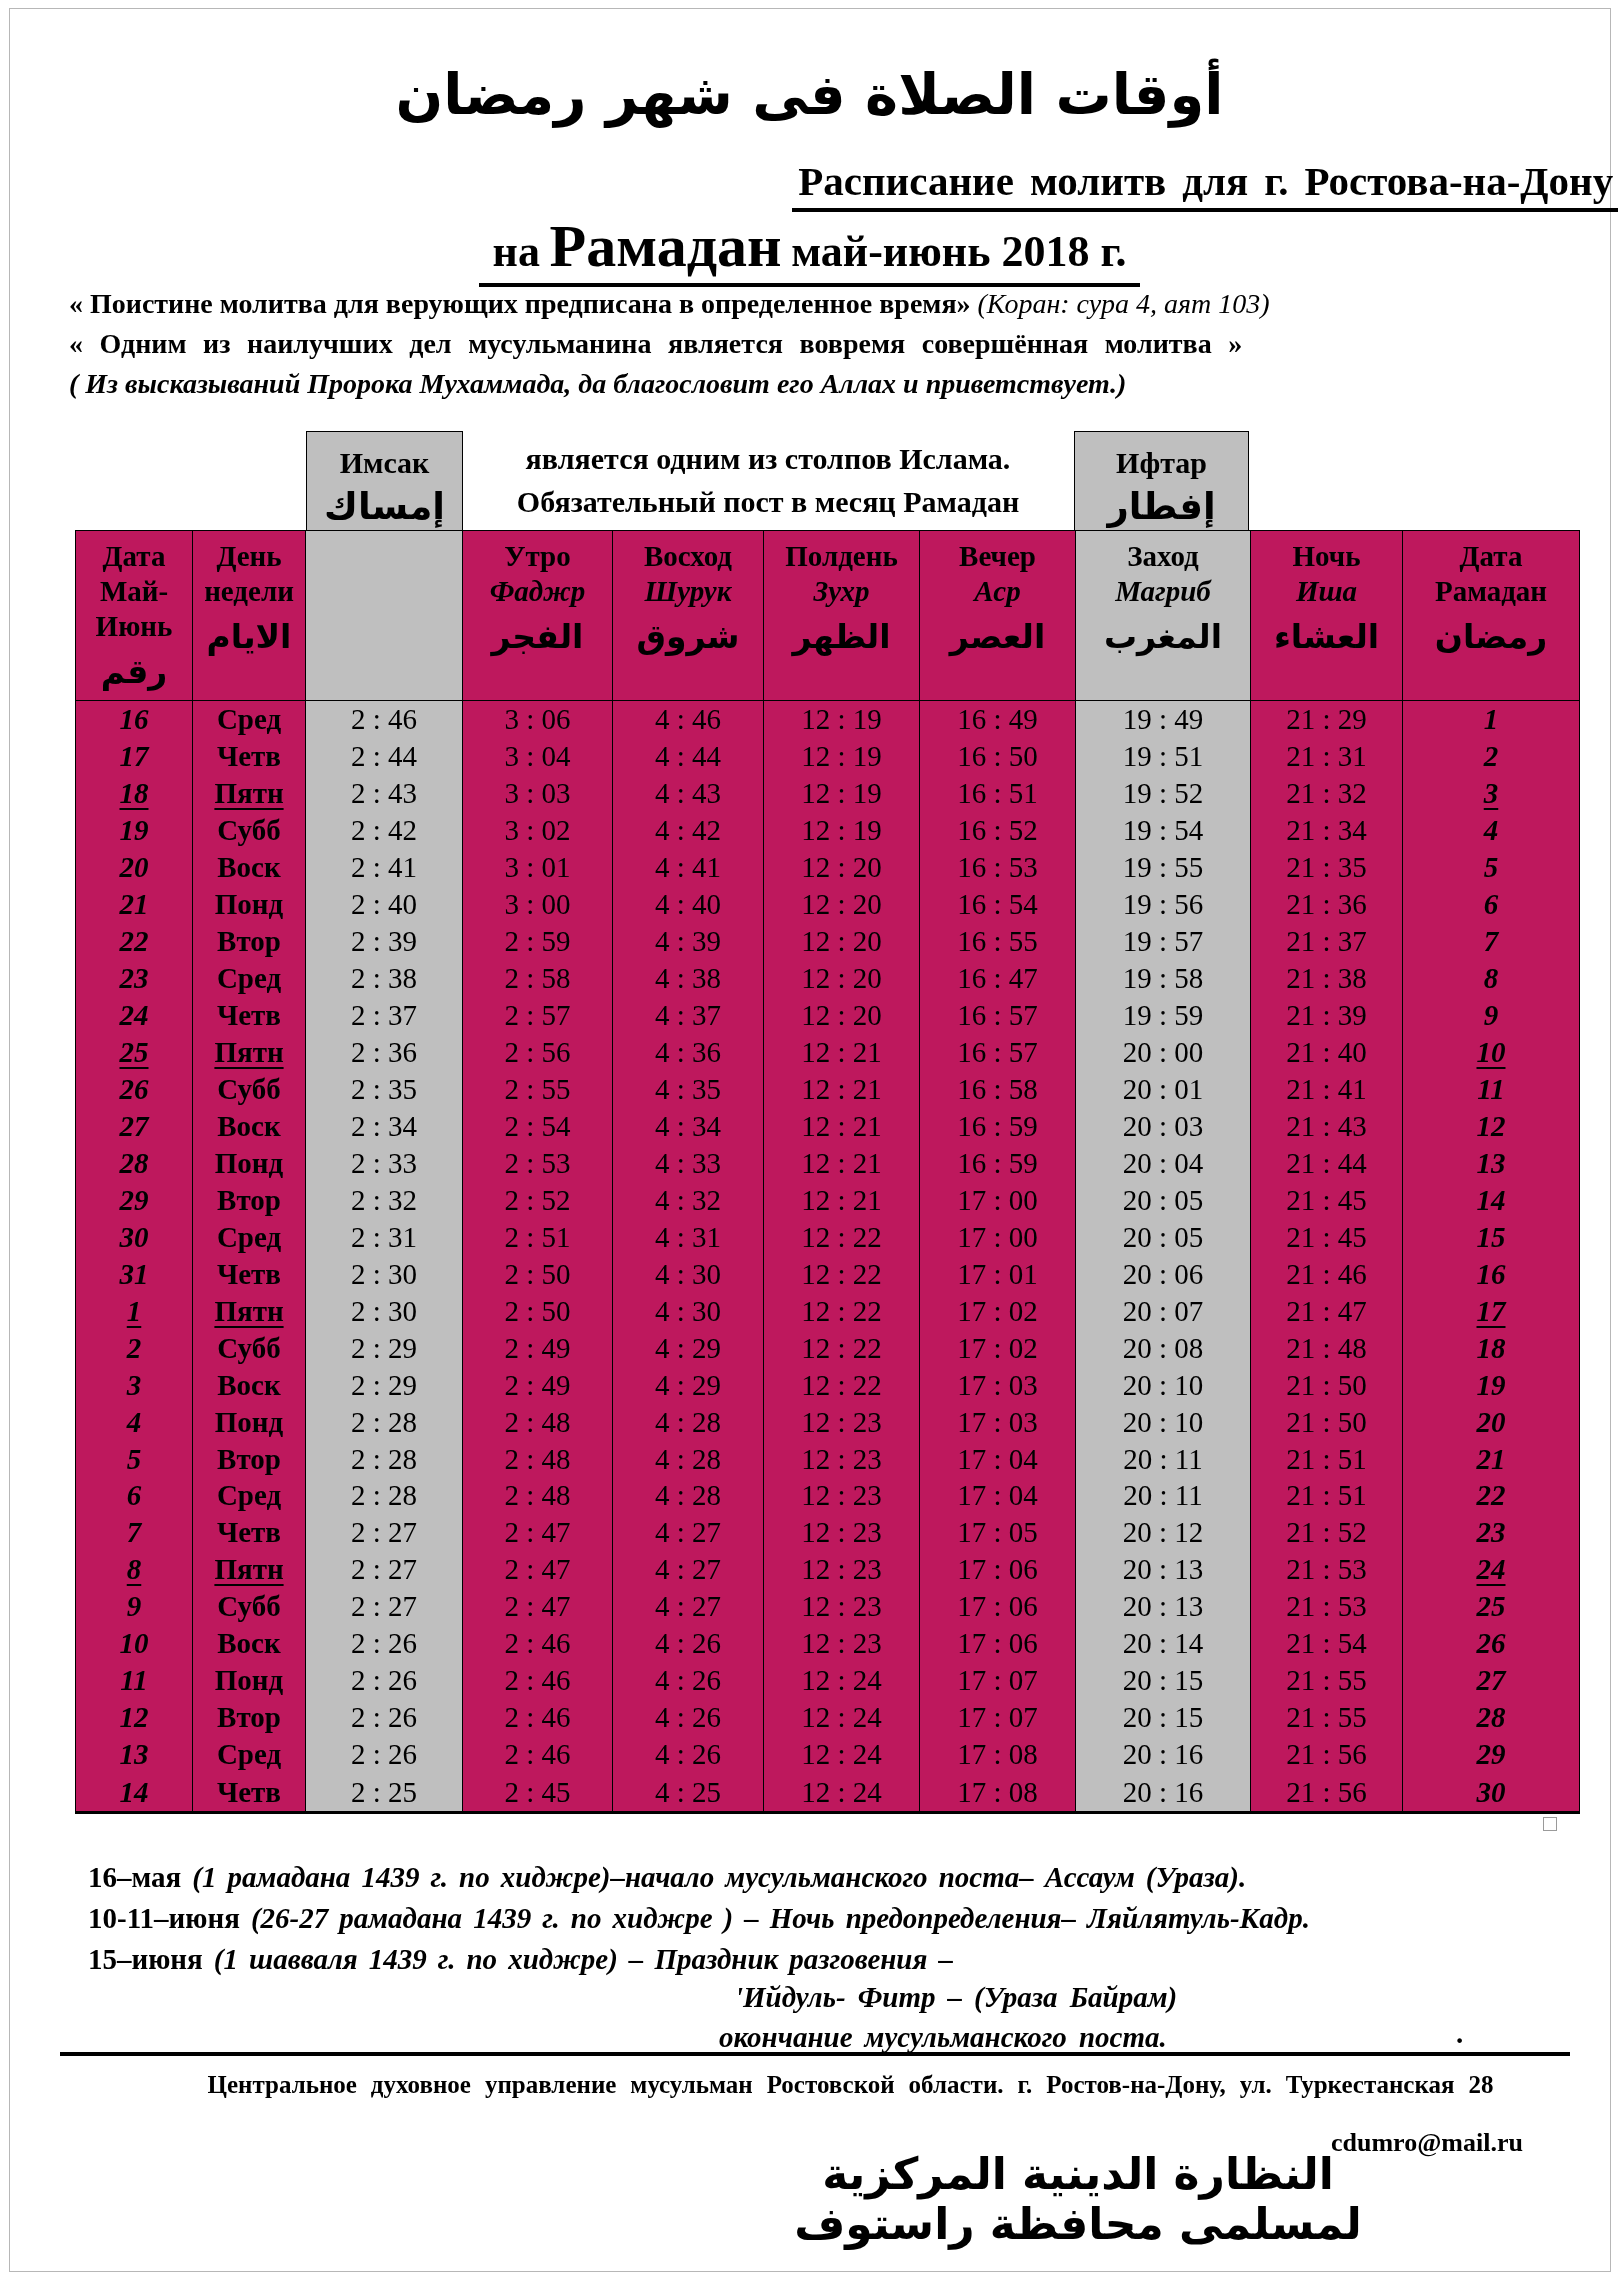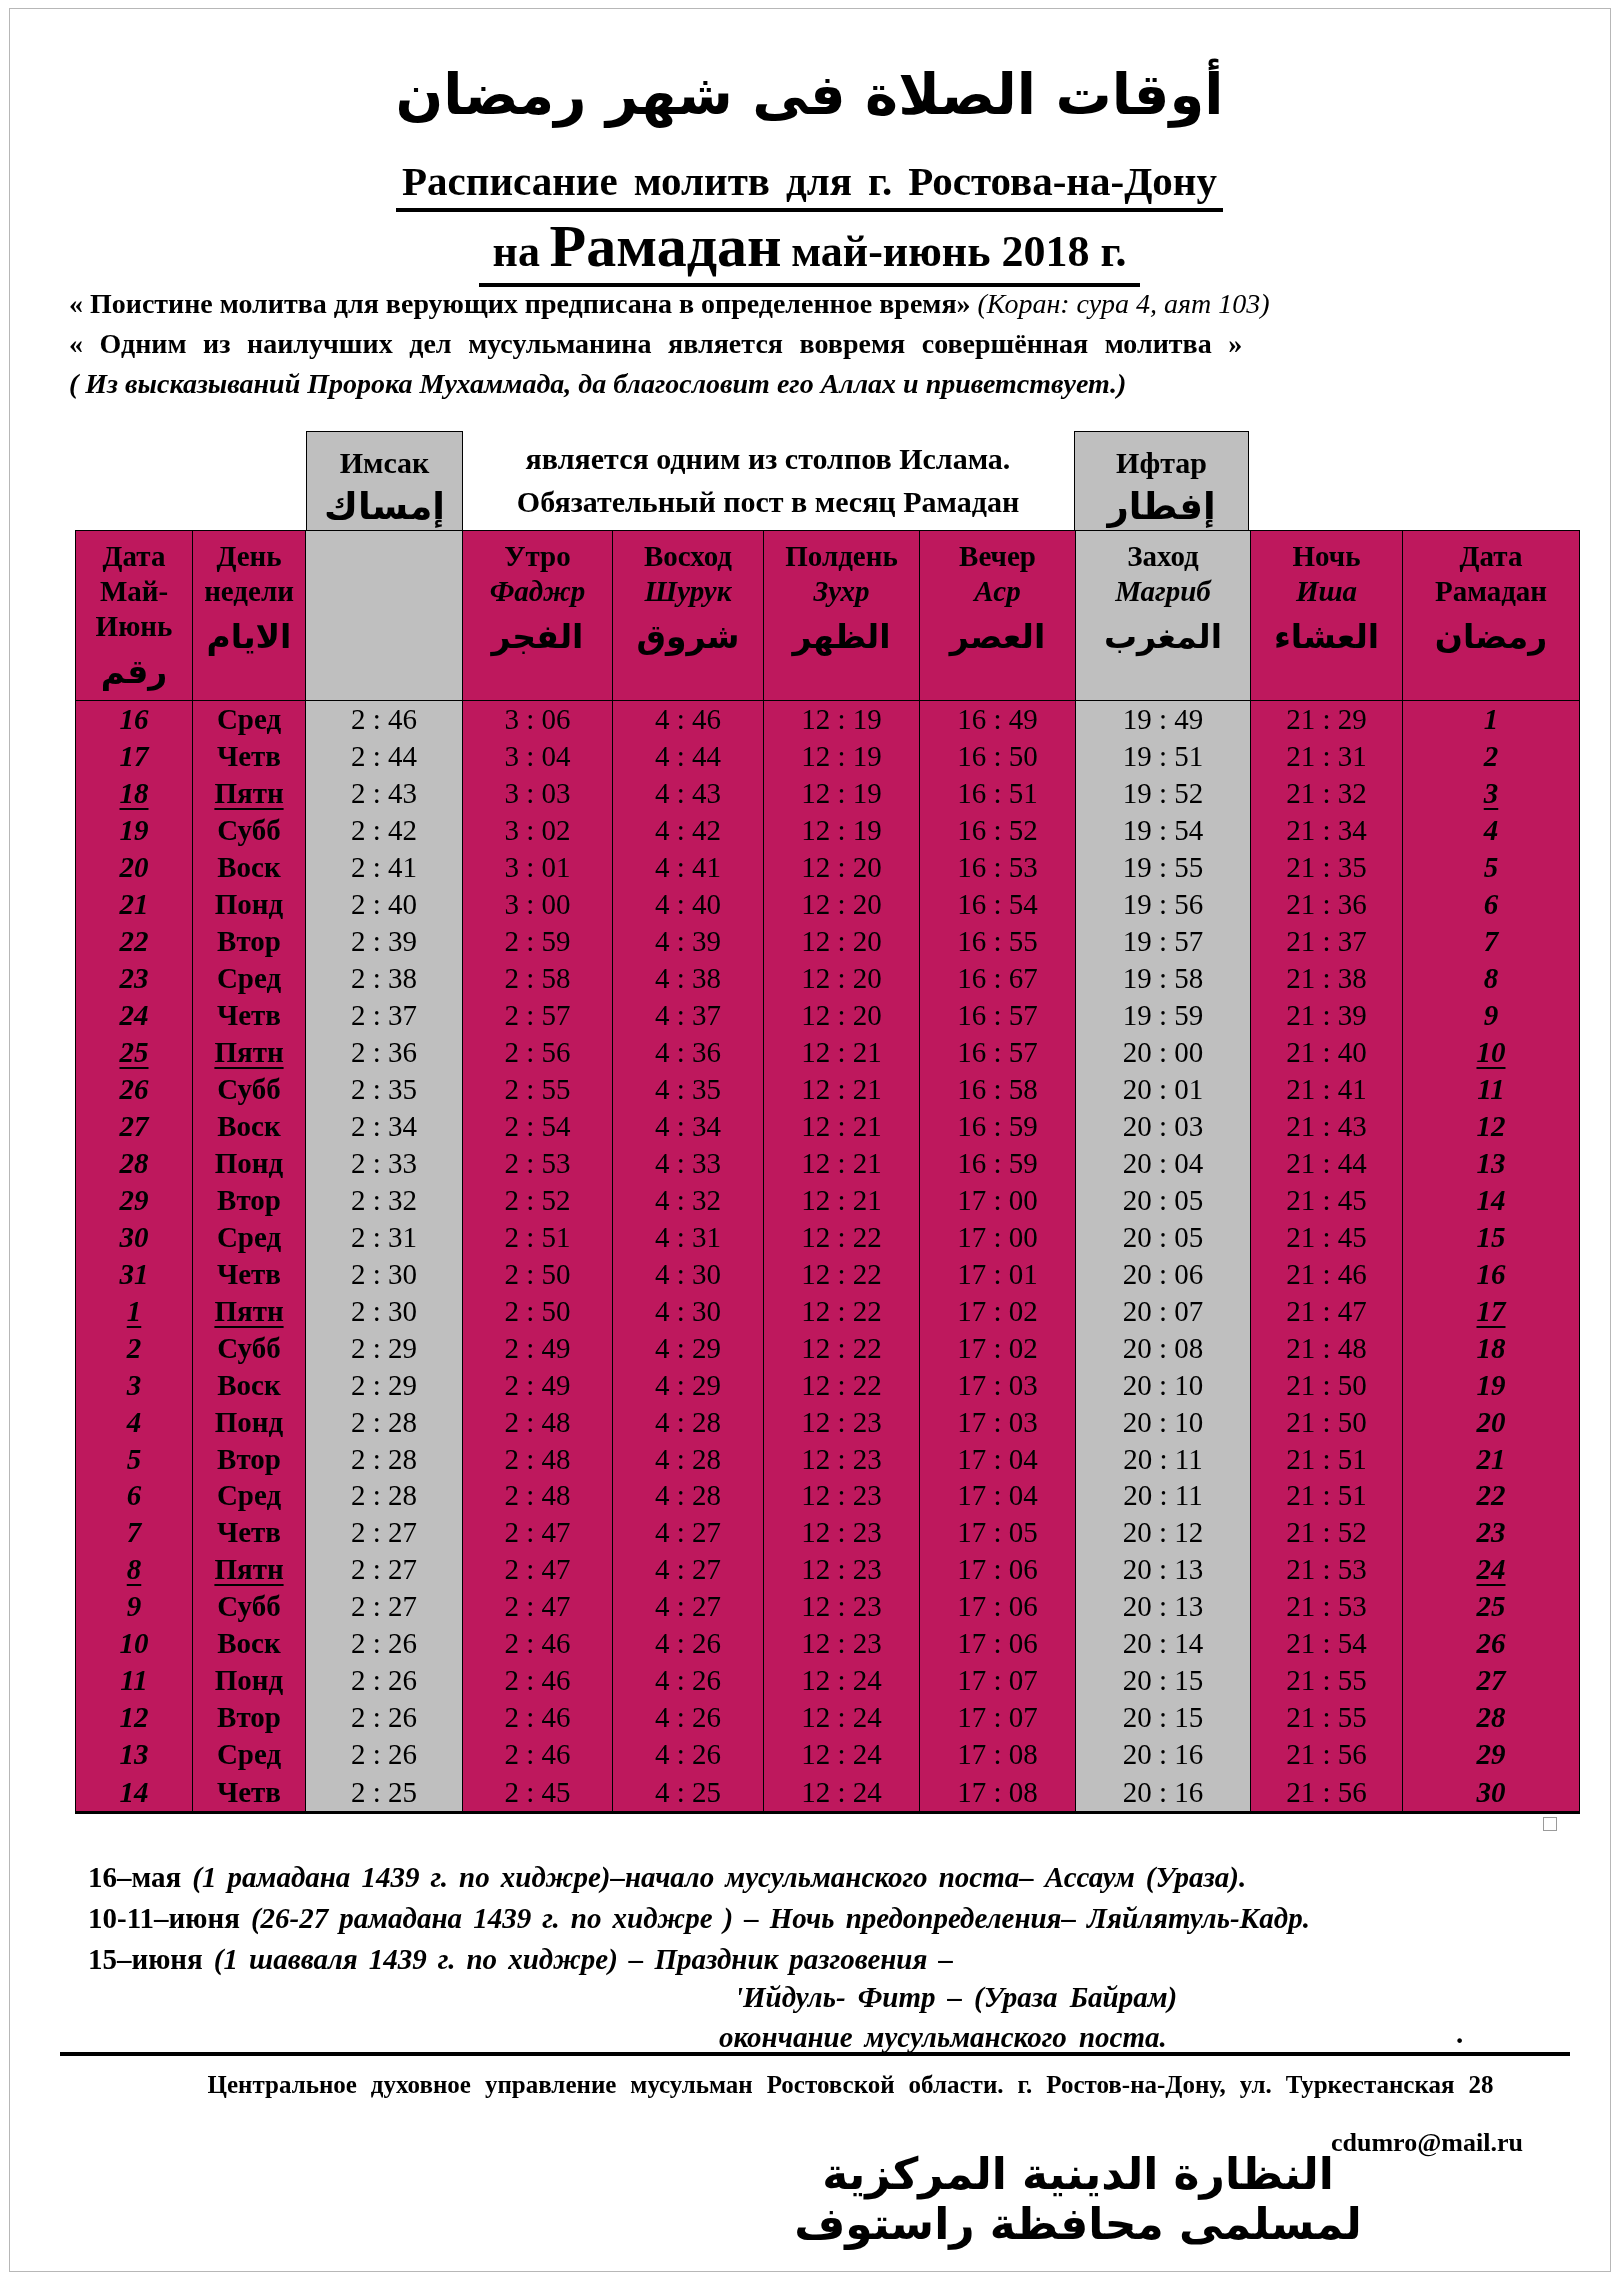--- a/index.html
+++ b/index.html
@@ -10,21 +10,21 @@
   }
   .page { position:absolute; inset:0; background:#fff; overflow:hidden; }
   .page-frame { position:absolute; top:7.7px; left:8.6px; right:7.7px; bottom:7.7px;
     border:1px solid #b7b7b7; pointer-events:none; }
 
   .arabic { font-family:"DejaVu Sans", sans-serif; }
 
   
   .title-arabic { position:absolute; top:42px; left:0; width:100%;
     text-align:center; font-size:56px; font-weight:bold; line-height:106px; }
-  .title-ru { position:absolute; top:157px; left:0; width:100%; text-align:center;font-family:Liberation Serif, serif; }
+  .title-ru { position:absolute; top:157px; left:0; width:100%; text-align:right;font-family:Liberation Serif, serif; }
   .title-ru > span { display:inline-block; font-size:41px; font-weight:bold;
     word-spacing:5.8px; border-bottom:4.8px solid #000; padding:0 5.8px 2.9px 5.8px; }
   .subtitle { position:absolute; top:212px; left:0; width:100%; text-align:center; }
   .subtitle > span { display:inline-block; border-bottom:4.8px solid #000; padding:0 13.4px 1.9px 13.4px; }
   .subtitle .st-small { font-size:44px; font-weight:bold; }
   .subtitle .st-big { font-size:60px; font-weight:bold; padding:0 9.6px; }
 
   
   .quotes { position:absolute; top:284px; left:69px; width:1499px; }
   .quote-line { font-size:28px; line-height:40px; white-space:nowrap; }
@@ -292,21 +292,21 @@
           <td class="c-time">21 : 37</td>
           <td class="c-ram">7</td>
         </tr>
         <tr>
           <td class="c-date">23</td>
           <td class="c-day">Сред</td>
           <td class="c-time gray">2 : 38</td>
           <td class="c-time">2 : 58</td>
           <td class="c-time">4 : 38</td>
           <td class="c-time">12 : 20</td>
-          <td class="c-time">16 : 67</td>
+          <td class="c-time">16 : 47</td>
           <td class="c-time gray">19 : 58</td>
           <td class="c-time">21 : 38</td>
           <td class="c-ram">8</td>
         </tr>
         <tr>
           <td class="c-date">24</td>
           <td class="c-day">Четв</td>
           <td class="c-time gray">2 : 37</td>
           <td class="c-time">2 : 57</td>
           <td class="c-time">4 : 37</td>

